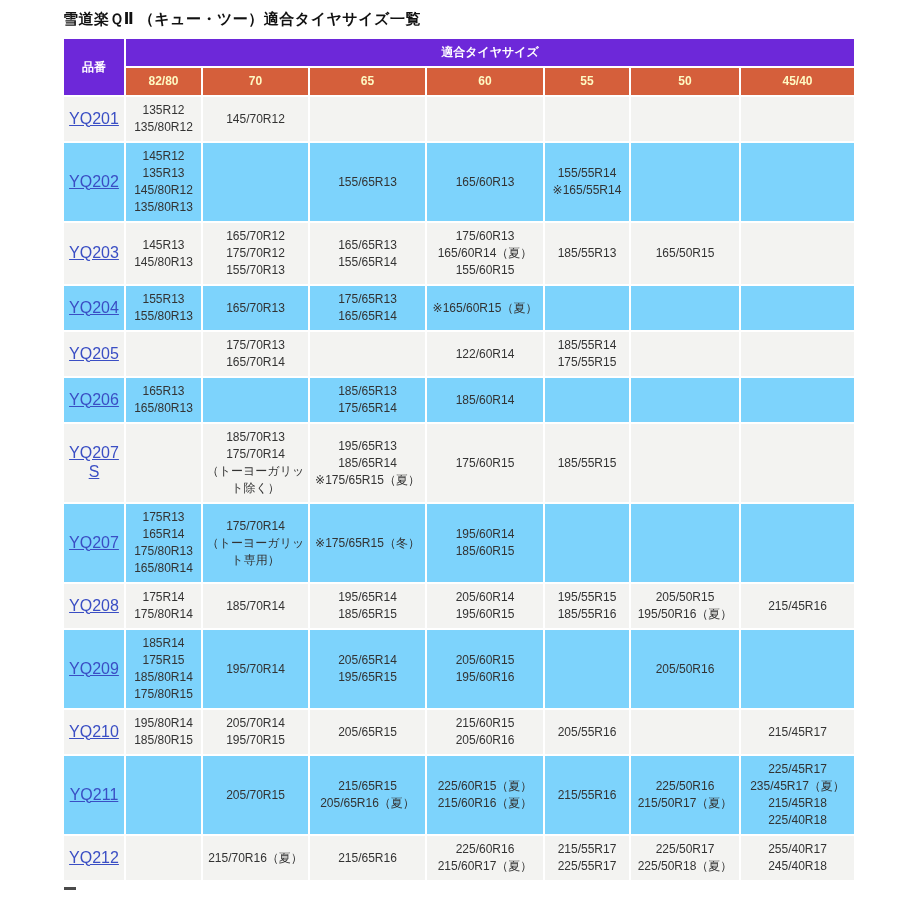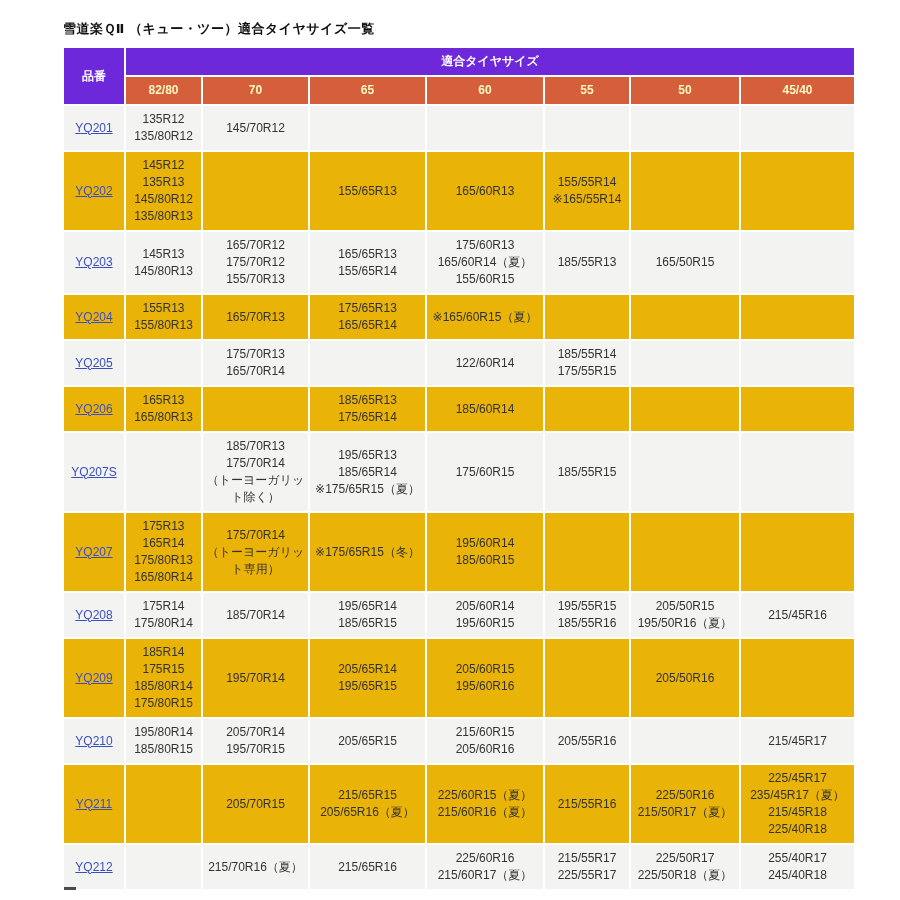--- a/index.html
+++ b/index.html
@@ -4,38 +4,38 @@
 <style>
   html,body{margin:0;padding:0;background:#ffffff;}
   body{
     width:900px;height:900px;position:relative;overflow:hidden;
     font-family:"Liberation Sans","DejaVu Sans",sans-serif;
     color:#333;
     -webkit-font-smoothing:antialiased;
   }
   .page{padding:8px 62px 0 62px;}
   .page-title{
-    font-size:13px;font-weight:bold;color:#111;
-    margin:12px 0 8px 1px;letter-spacing:0.5px;
+    font-size:15px;font-weight:bold;color:#111;
+    margin:2px 0 8px 1px;letter-spacing:0.5px;
   }
   table.tire-table{
     table-layout:fixed;width:778px;
     border-collapse:separate;border-spacing:2px;
     background:#ffffff;
   }
   table.tire-table th, table.tire-table td{
     padding:5px 3px;vertical-align:middle;text-align:center;
     font-size:12px;line-height:17px;word-break:break-all;
   }
   th.hdr-dark{background:#6d28d9;color:#fff;font-weight:bold;font-size:12.5px;}
   th.hdr-light{background:#D55F3B;color:#fef9c3;font-weight:bold;font-size:12.5px;padding:4px 2px;}
   tr.row-light td{background:#F3F3F1;}
-  tr.row-dark td{background:#eab308;}
+  tr.row-dark td{background:#7dd3fc;}
   td.part-cell a{
-    color:#3A4EC4;text-decoration:underline;font-size:12px;
+    color:#3A4EC4;text-decoration:underline;font-size:16px;
   }
   .notes{margin-top:18px;margin-left:2px;}
   .note-line{font-size:12.5px;color:#222;margin:0 0 16px 0;line-height:18px;}
   .bottom-mark{
     position:absolute;left:64px;top:887px;width:12px;height:3px;background:#4a4a4a;
   }
 </style>
 </head>
 <body>
 

